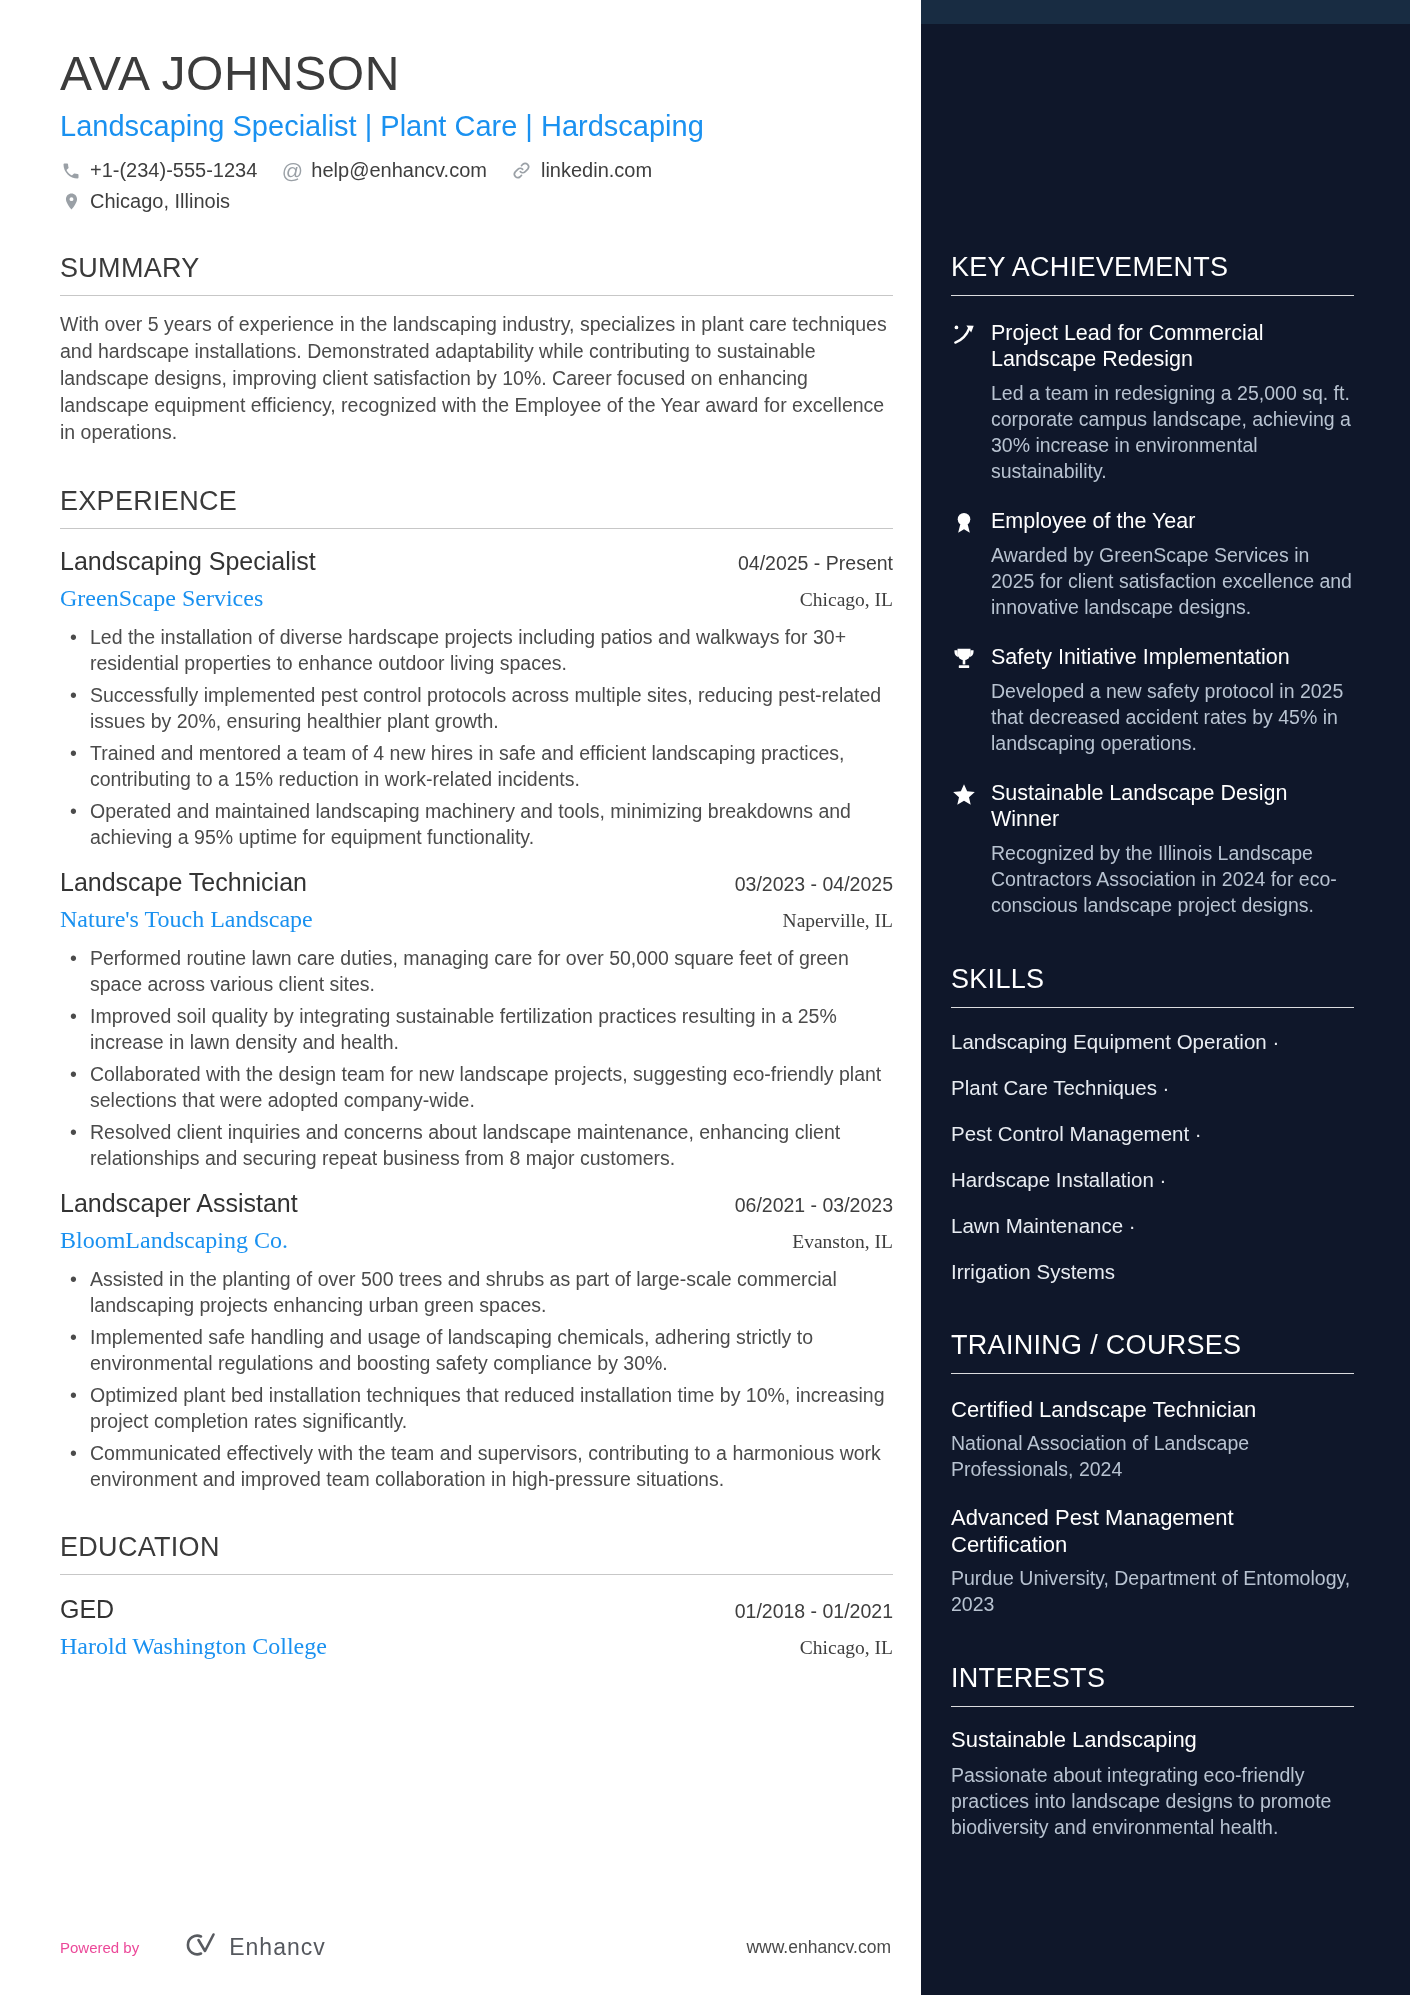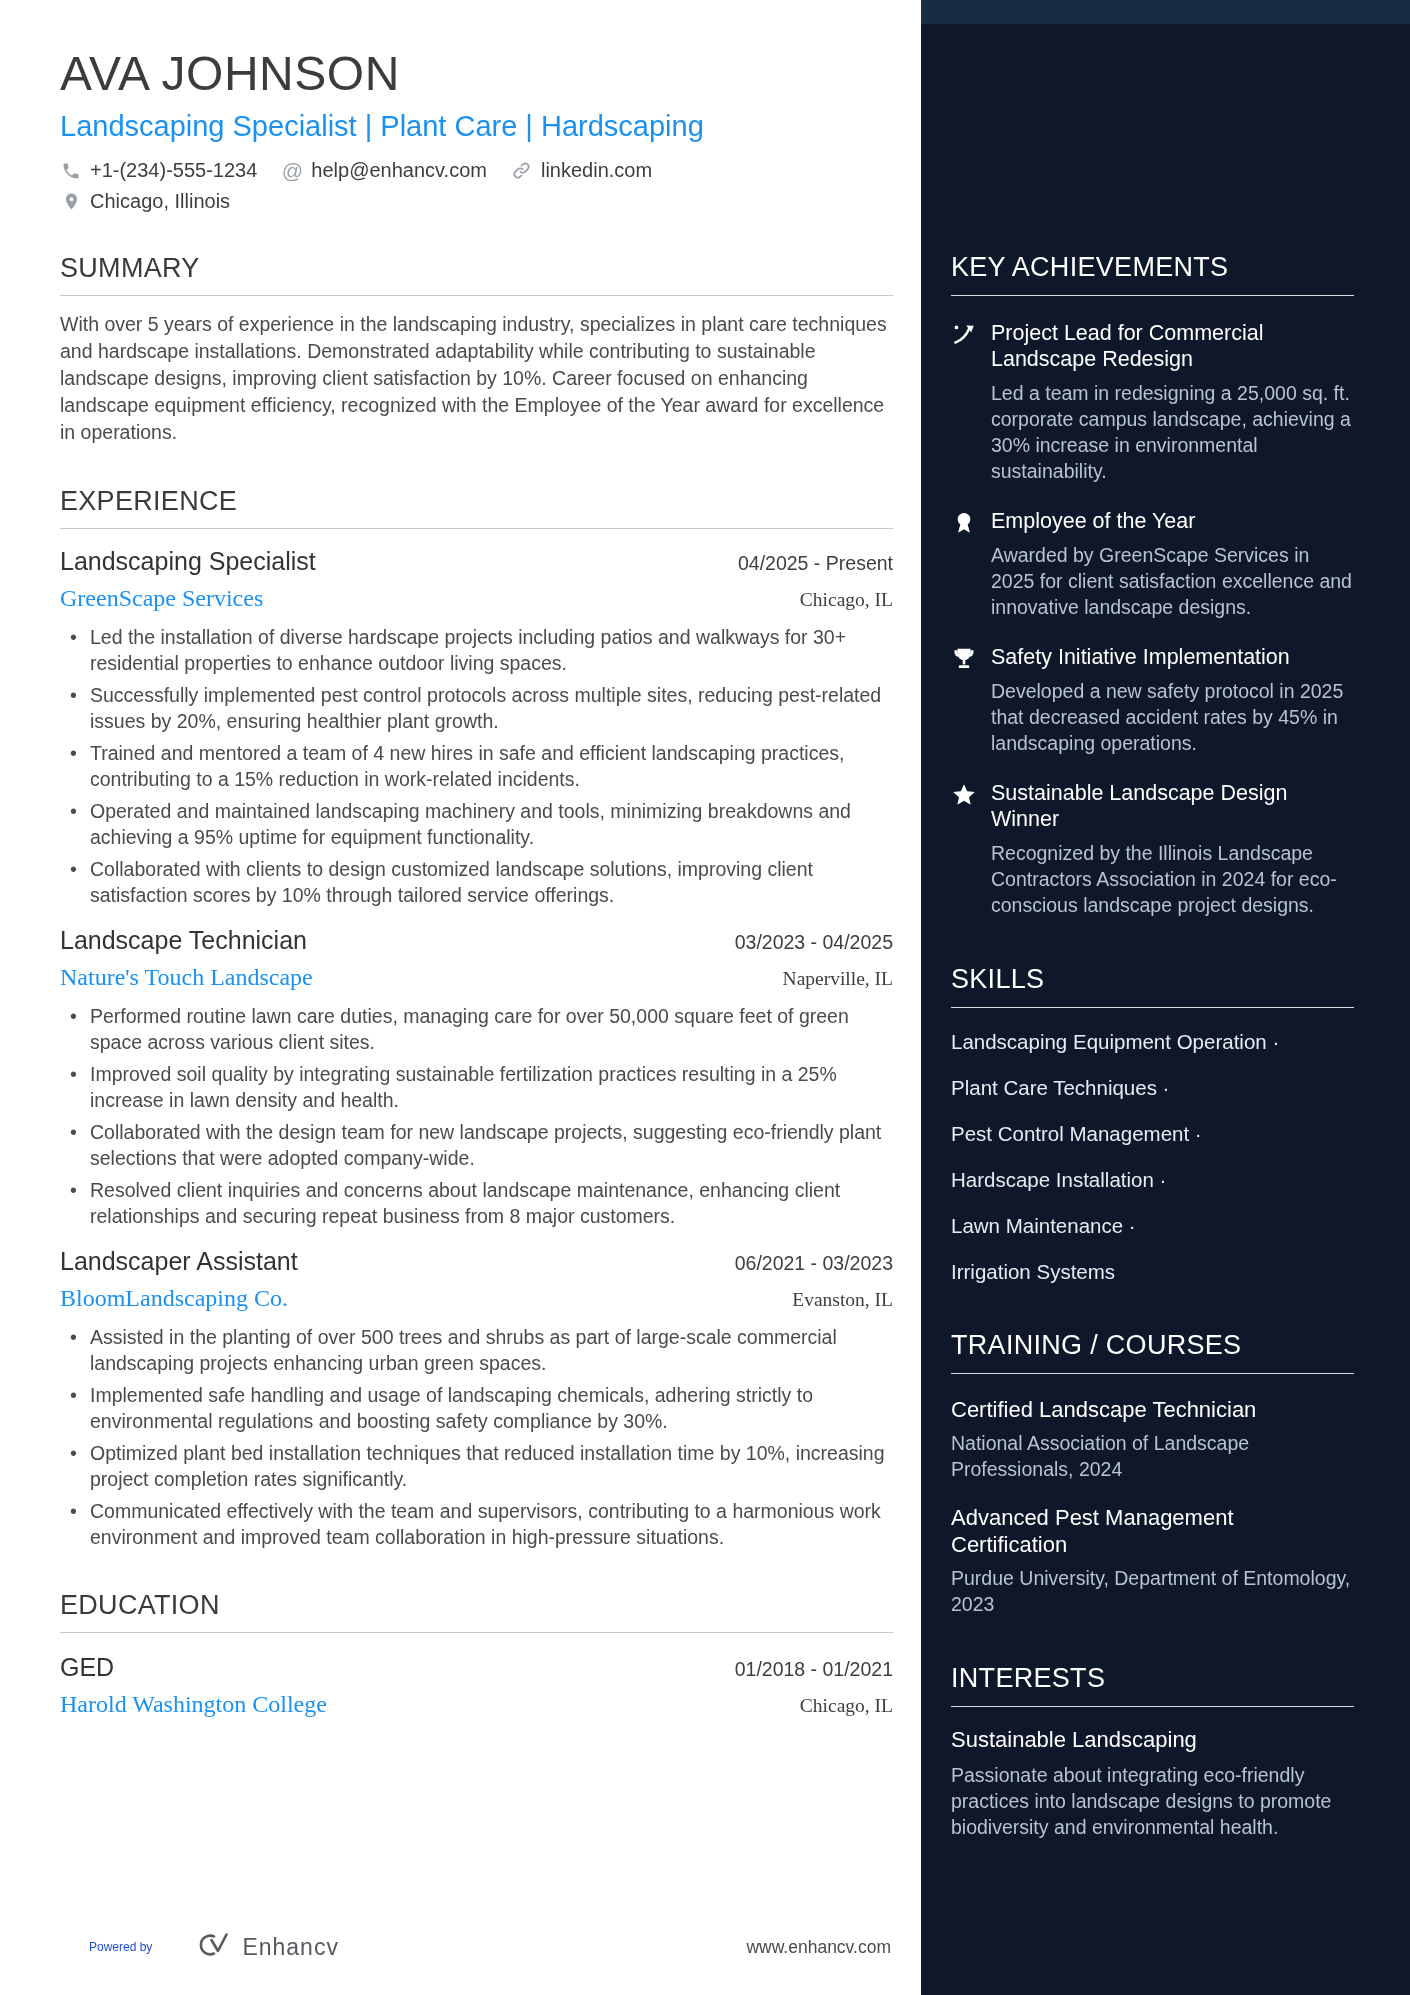--- a/index.html
+++ b/index.html
@@ -29,21 +29,21 @@
   .job-location { font-size:19.5px; color:#3e3e3e; }
   ul.bullets { margin:12px 0 0 10px; list-style:none; }
   ul.bullets li { position:relative; padding-left:20px; font-size:19.5px; line-height:26px; color:#4b4b4b; margin-bottom:6px; }
   ul.bullets li::before { content:"•"; position:absolute; left:0; top:0; color:#4b4b4b; }
 
   .edu-row { display:flex; justify-content:space-between; align-items:baseline; margin-top:20px; }
   .edu-degree { font-size:25px; font-weight:500; color:#333333; }
   .edu-school { font-size:24px; color:#1a91f0; }
 
   .footer { position:absolute; left:60px; right:30px; bottom:32px; display:flex; align-items:center; }
-  .powered { font-size:12px; color:#1d4ed8;margin-left:29px; }
+  .powered { font-size:15px; color:#ec4899; }
   .brand-wrap { display:flex; align-items:center; gap:10px; margin-left:38px; }
   .brand-name { font-size:23px; color:#55585e; letter-spacing:1px; }
   .footer-url { margin-left:auto; font-size:17.5px; color:#4a4a4a; }
 
   
   .right { flex:1; background:#0f172a; position:relative; padding:0 56px 0 30px; color:#fff; }
   .top-strip { position:absolute; top:0; left:0; right:0; height:24px; background:#182c42; }
   .sb-heading { font-size:27px; color:#ffffff; letter-spacing:0.3px; padding-bottom:12px; border-bottom:1.5px solid rgba(255,255,255,0.85); }
   .sb-heading.first { margin-top:252px; }
   .sb-heading.later { margin-top:46px; }
@@ -121,21 +121,20 @@
       </div>
       <div class="job-sub">
         <span class="job-company">GreenScape Services</span>
         <span class="job-location">Chicago, IL</span>
       </div>
       <ul class="bullets">
         <li>Led the installation of diverse hardscape projects including patios and walkways for 30+ residential properties to enhance outdoor living spaces.</li>
         <li>Successfully implemented pest control protocols across multiple sites, reducing pest-related issues by 20%, ensuring healthier plant growth.</li>
         <li>Trained and mentored a team of 4 new hires in safe and efficient landscaping practices, contributing to a 15% reduction in work-related incidents.</li>
         <li>Operated and maintained landscaping machinery and tools, minimizing breakdowns and achieving a 95% uptime for equipment functionality.</li>
-        <li>Collaborated with clients to design customized landscape solutions, improving client satisfaction scores by 10% through tailored service offerings.</li>
       </ul>
     </div>
 
     <div class="job">
       <div class="job-head">
         <span class="job-title">Landscape Technician</span>
         <span class="job-dates">03/2023 - 04/2025</span>
       </div>
       <div class="job-sub">
         <span class="job-company">Nature's Touch Landscape</span>

